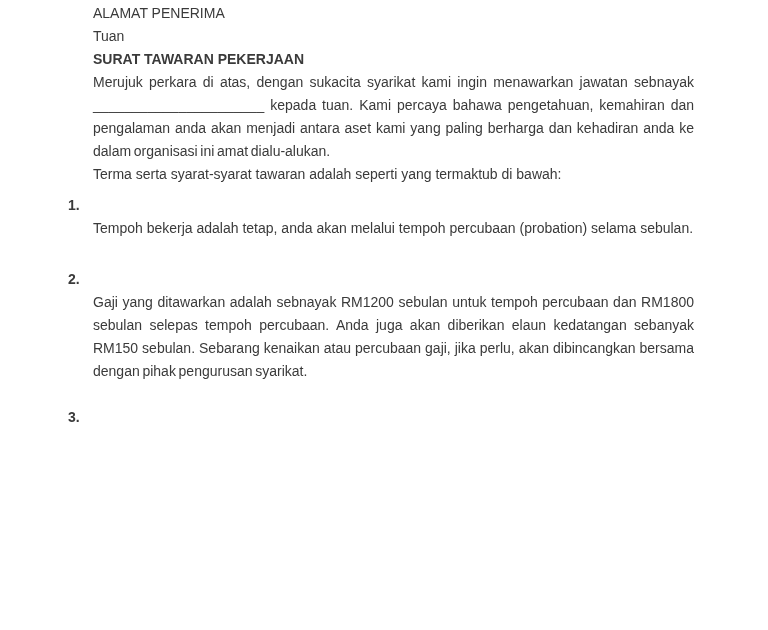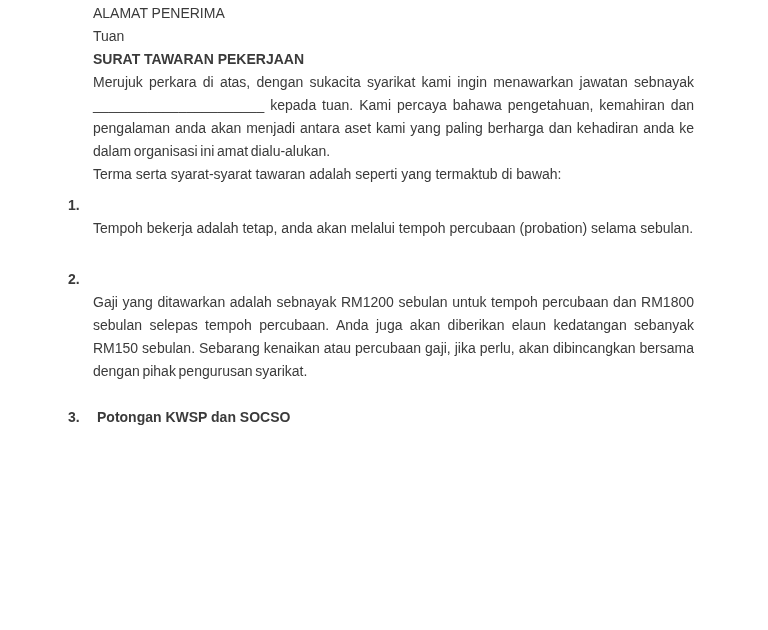--- a/index.html
+++ b/index.html
@@ -70,16 +70,15 @@
   </div>
   <p class="sb-1">Tempoh bekerja adalah tetap, anda akan melalui tempoh percubaan (probation) selama sebulan.</p>
 
   <div class="section-heading sh-2">
     <span class="num">2.</span>
   </div>
   <p class="sb-2 justify">Gaji yang ditawarkan adalah sebnayak RM1200 sebulan untuk tempoh percubaan dan RM1800 sebulan selepas tempoh percubaan.  Anda juga akan diberikan elaun kedatangan sebanyak RM150 sebulan.  Sebarang kenaikan atau percubaan gaji, jika perlu, akan dibincangkan bersama dengan pihak pengurusan syarikat.</p>
 
   <div class="section-heading sh-3">
     <span class="num">3.</span>
-    <span class="label">Potongan KWSP dan SOCSO</span>
   </div>
 
 </div>
 
 </body></html>

